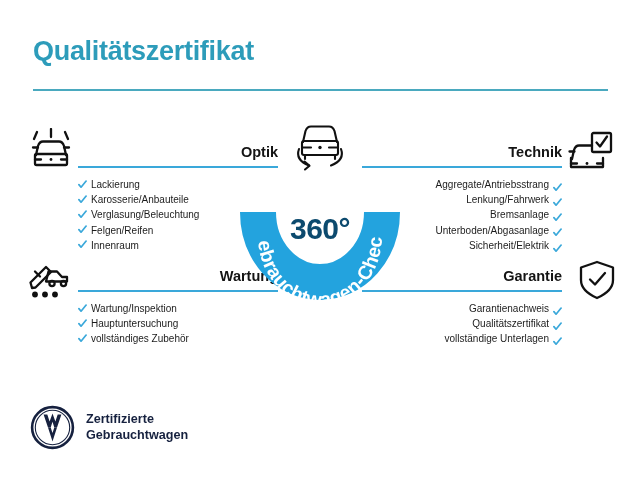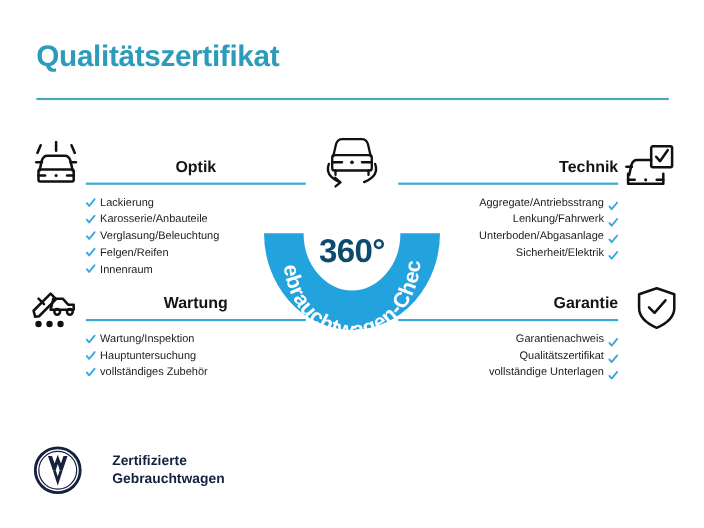--- a/index.html
+++ b/index.html
@@ -34,21 +34,21 @@
     width: 575px;
     height: 2px;
     background: #4aa9bf;
   }
 
   
   .section {
     position: absolute;
     width: 200px;
   }
-  .section.left  { left: 78px; text-align: center; }
+  .section.left  { left: 78px; text-align: right; }
   .section.right { left: 362px; width: 200px; text-align: right; }
 
   .sec-head {
     font-size: 14.5px;
     font-weight: bold;
     color: #141414;
     line-height: 17px;
     white-space: nowrap;
   }
   .sec-rule {
@@ -133,21 +133,21 @@
     letter-spacing: -0.5px;
   }
 
   
   #footer-logo {
     position: absolute;
     left: 30px;
     top: 405px;
     display: flex;
     align-items: center;
-    gap: 27px;
+    gap: 11px;
   }
   #vw-mark { width: 45px; height: 45px; }
   #vw-mark svg { display: block; }
   #footer-text {
     font-size: 12.6px;
     font-weight: bold;
     line-height: 15.5px;
     color: #16213f;
     white-space: pre-line;
   }
@@ -298,20 +298,28 @@
     </li>
     <li>
       <span>Lenkung/Fahrwerk</span>
       <span class="chk">
           <svg width="9" height="9" viewBox="0 0 10 10">
             <path d="M1 5.2 L3.4 8 L9 1.2" fill="none" stroke="#3aa8da" stroke-width="1.9" stroke-linecap="round" stroke-linejoin="round"></path>
           </svg>
         </span>
     </li>
     <li>
+      <span>Bremsanlage</span>
+      <span class="chk">
+          <svg width="9" height="9" viewBox="0 0 10 10">
+            <path d="M1 5.2 L3.4 8 L9 1.2" fill="none" stroke="#3aa8da" stroke-width="1.9" stroke-linecap="round" stroke-linejoin="round"></path>
+          </svg>
+        </span>
+    </li>
+    <li>
       <span>Unterboden/Abgasanlage</span>
       <span class="chk">
           <svg width="9" height="9" viewBox="0 0 10 10">
             <path d="M1 5.2 L3.4 8 L9 1.2" fill="none" stroke="#3aa8da" stroke-width="1.9" stroke-linecap="round" stroke-linejoin="round"></path>
           </svg>
         </span>
     </li>
     <li>
       <span>Sicherheit/Elektrik</span>
       <span class="chk">

